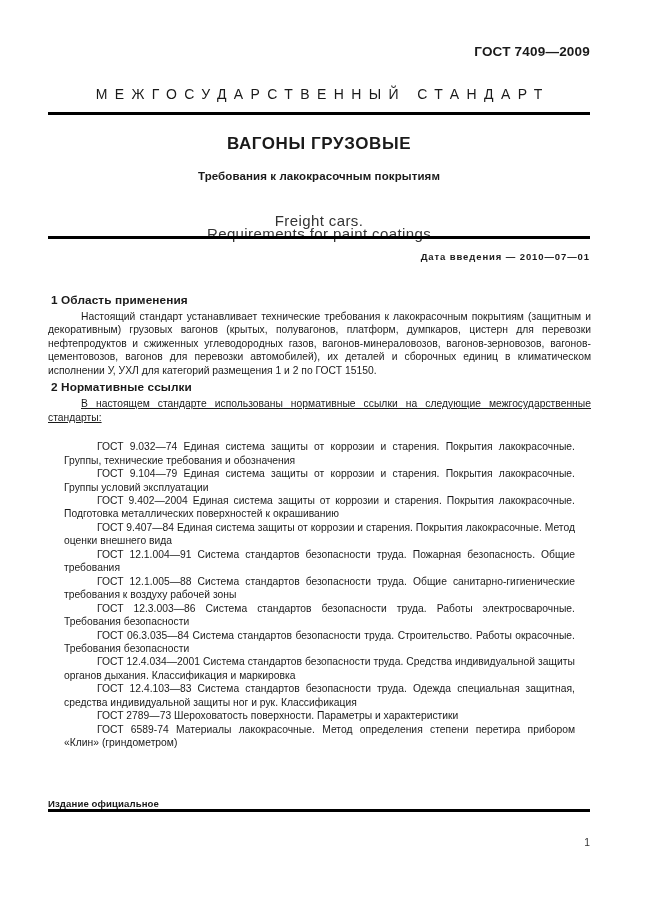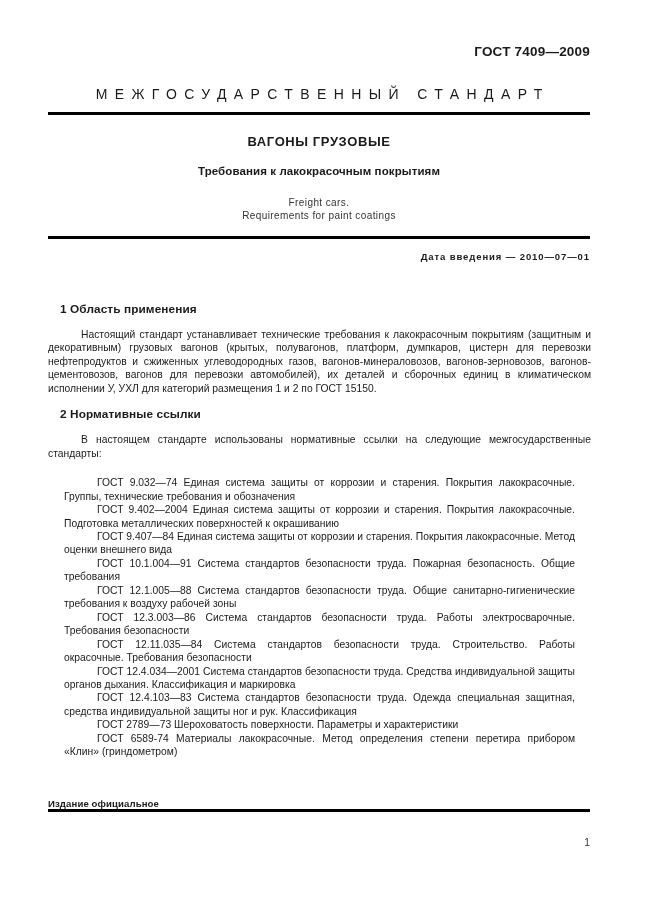--- a/index.html
+++ b/index.html
@@ -76,34 +76,34 @@
 
   
   .title-block {
     position: absolute;
     left: 48px;
     top: 134px;
     width: 542px;
     text-align: center;
   }
   .title-main {
-    font-size: 13px;
+    font-size: 17px;
     font-weight: bold;
     letter-spacing: 0.6px;
   }
   .title-sub {
     margin-top: 16px;
     font-size: 11.5px;
     font-weight: bold;
     letter-spacing: 0.1px;
     text-align: center;
   }
   .title-en {
-    margin-top: 19px;
-    font-size: 10px;
+    margin-top: 32px;
+    font-size: 15px;
     line-height: 13px;
     color: #333;
     letter-spacing: 0.4px;
   }
 
   .intro-date {
     position: absolute;
     right: 56px;
     top: 251px;
     font-size: 9.5px;
@@ -114,42 +114,42 @@
 
   
   .content {
     position: absolute;
     left: 48px;
     top: 290px;
     width: 543px;
   }
 
   h2.section-heading {
-    margin: 12px;
+    margin: 3px;
     font-size: 11.8px;
     font-weight: bold;
     letter-spacing: 0.1px;
   }
   .section-1-heading { margin-left: 33px; }
   .section-2-heading { margin-left: 33px; margin-top: 0; }
 
   p.body-par {
     margin: 0;
     font-size: 10.3px;
     line-height: 13.45px;
     text-align: justify;
     text-indent: 33px;
     letter-spacing: 0.02px;
     -webkit-hyphens: none;
     hyphens: none;
   }
 
   .gap-before-sec1-par { margin-top: 15px; }
   .gap-before-sec2-head { margin-top: 17px; }
-  .gap-before-sec2-par { margin-top: 15px; }
+  .gap-before-sec2-par { margin-top: 15px; text-decoration: underline; }
 
   ul.ref-list {
     margin: 16px;
     padding: 0;
     list-style: none;
   }
   ul.ref-list li {
     font-size: 10.3px;
     line-height: 13.45px;
     text-align: justify;
@@ -203,26 +203,27 @@
     <h2 class="section-heading section-1-heading">1 Область применения</h2>
 
     <p class="body-par gap-before-sec1-par">Настоящий стандарт устанавливает технические требования к  лакокрасочным покрытиям (защитным и декоративным) грузовых вагонов (крытых, полувагонов, платформ, думпкаров, цистерн для перевозки нефтепродуктов и сжиженных углеводородных газов, вагонов-минераловозов, вагонов-зерновозов, вагонов-цементовозов, вагонов для перевозки автомобилей), их деталей и сборочных единиц в климатическом исполнении У, УХЛ для категорий размещения 1 и 2 по ГОСТ 15150.</p>
 
     <h2 class="section-heading section-2-heading gap-before-sec2-head">2 Нормативные ссылки</h2>
 
     <p class="body-par gap-before-sec2-par">В настоящем стандарте использованы нормативные ссылки на следующие межгосударственные стандарты:</p>
 
     <ul class="ref-list">
       <li>ГОСТ 9.032—74 Единая система защиты от коррозии и старения. Покрытия лакокрасочные. Группы, технические требования и обозначения</li>
+      <li>ГОСТ 9.104—79 Единая система защиты от коррозии и старения.  Покрытия лакокрасочные. Группы условий эксплуатации</li>
       <li>ГОСТ 9.402—2004 Единая система защиты от коррозии и старения. Покрытия лакокрасочные. Подготовка металлических поверхностей к окрашиванию</li>
       <li>ГОСТ 9.407—84 Единая система защиты от коррозии и старения. Покрытия лакокрасочные. Метод оценки внешнего вида</li>
-      <li>ГОСТ 10.1.004—91 Система стандартов безопасности труда. Пожарная безопасность. Общие требования</li>
+      <li>ГОСТ 12.1.004—91 Система стандартов безопасности труда. Пожарная безопасность. Общие требования</li>
       <li>ГОСТ 12.1.005—88 Система стандартов безопасности труда. Общие санитарно-гигиенические требования к воздуху рабочей зоны</li>
       <li>ГОСТ 12.3.003—86 Система стандартов безопасности труда. Работы электросварочные. Требования безопасности</li>
-      <li>ГОСТ 12.11.035—84 Система стандартов безопасности труда. Строительство. Работы окрасочные. Требования безопасности</li>
+      <li>ГОСТ 06.3.035—84 Система стандартов безопасности труда. Строительство. Работы окрасочные. Требования безопасности</li>
       <li>ГОСТ 12.4.034—2001 Система стандартов безопасности труда. Средства индивидуальной защиты органов дыхания. Классификация и маркировка</li>
       <li>ГОСТ 12.4.103—83 Система стандартов безопасности труда. Одежда специальная защитная, средства индивидуальной защиты ног и рук. Классификация</li>
       <li>ГОСТ 2789—73 Шероховатость поверхности. Параметры и характеристики</li>
       <li>ГОСТ 6589-74 Материалы лакокрасочные. Метод определения степени перетира прибором «Клин» (гриндометром)</li>
     </ul>
 
   </div>
 
   <div class="rule-bottom"></div>
 

